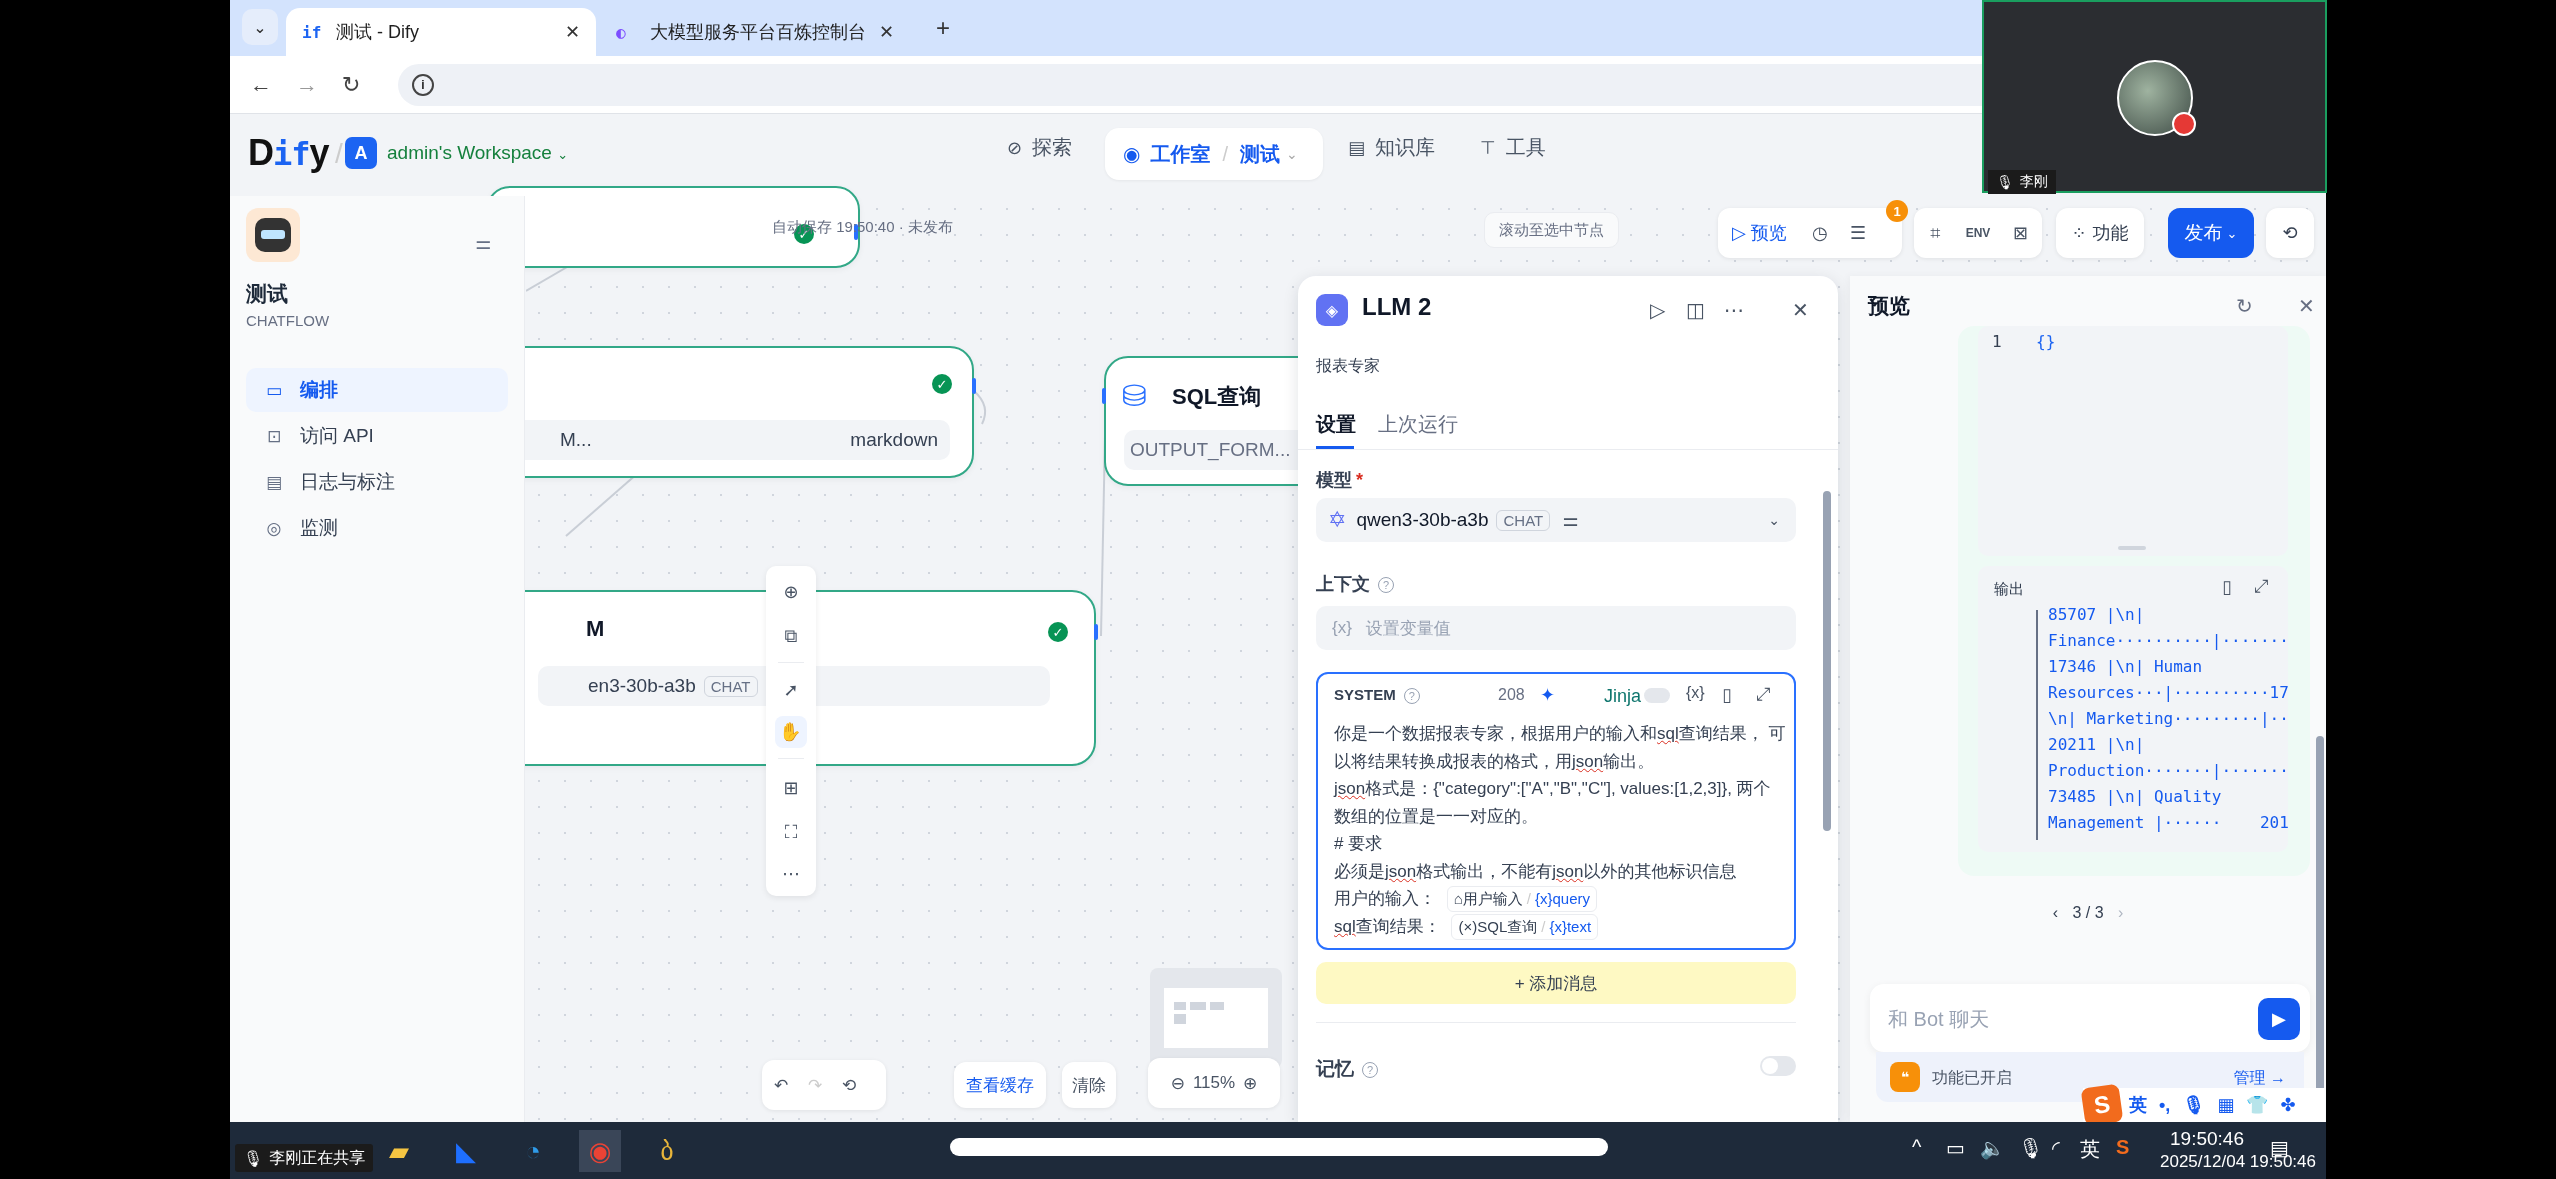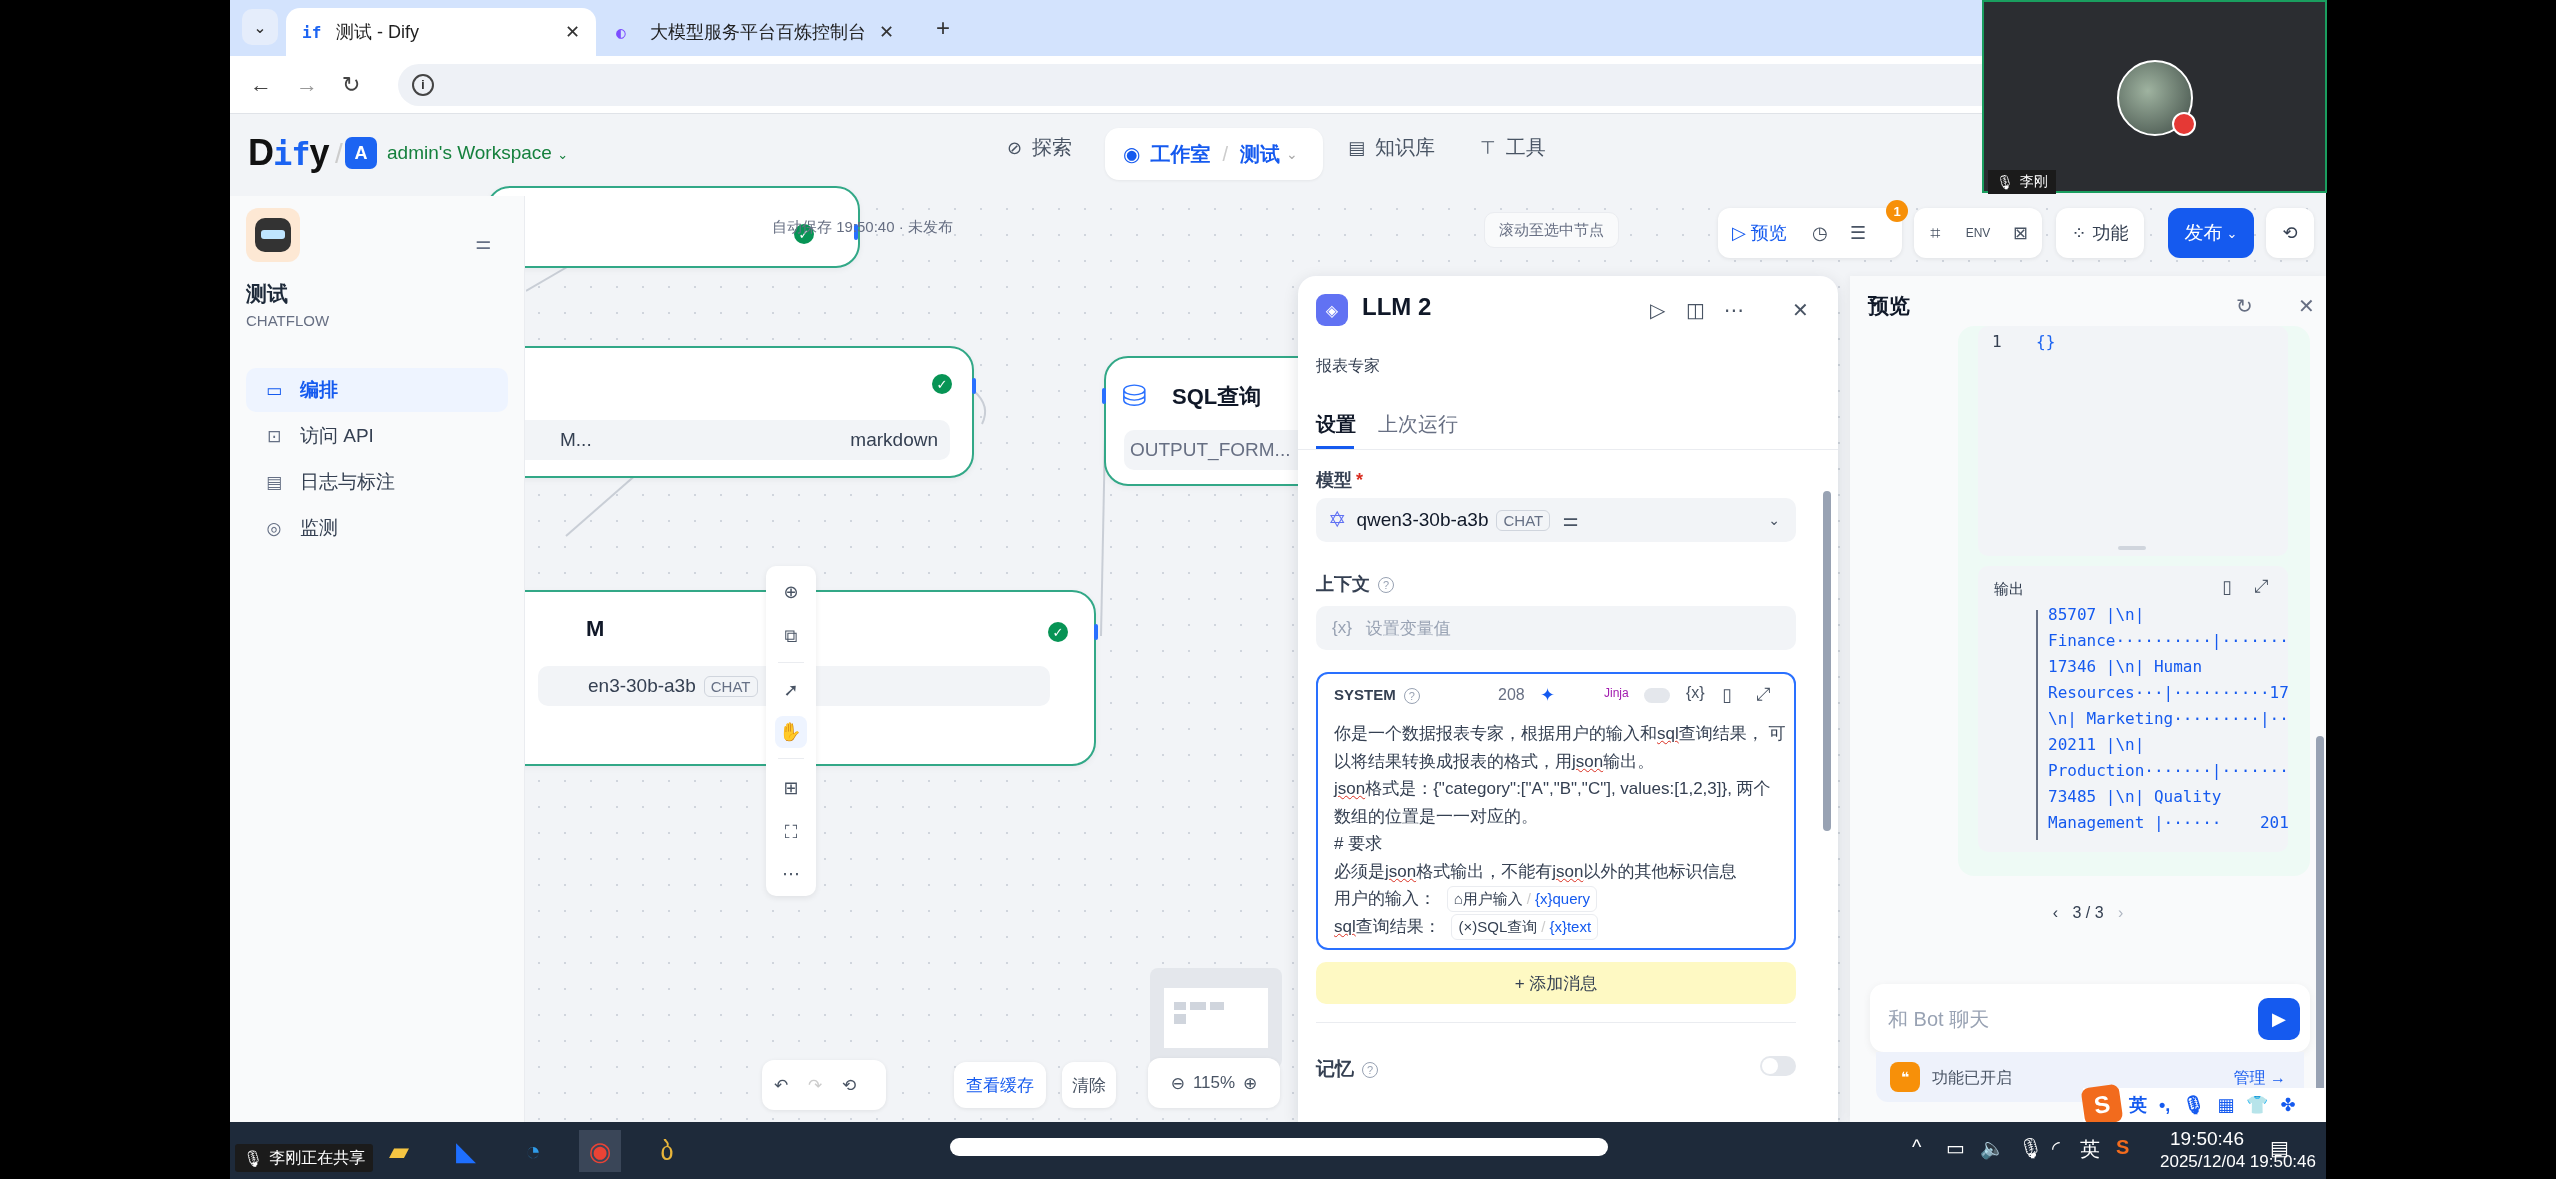--- a/index.html
+++ b/index.html
@@ -98,21 +98,21 @@
   .model-sel { position: absolute; left: 18px; top: 222px; width: 480px; height: 44px; background: #f2f4f7; border-radius: 10px; display: flex; align-items: center; padding-left: 12px; font-size: 19px; color: #101828; }
   .model-sel .star { color: #6172f3; font-size: 22px; margin-right: 10px; }
   .model-sel .tune { margin-left: 12px; color: #495464; font-size: 18px; }
   .model-sel .chev { position: absolute; right: 16px; color: #495464; font-size: 14px; }
   .ctx-input { position: absolute; left: 18px; top: 330px; width: 480px; height: 44px; background: #f2f4f7; border-radius: 10px; display: flex; align-items: center; padding-left: 16px; font-size: 17px; color: #98a2b3; }
   .ctx-input .x { margin-right: 14px; }
   .system-box { position: absolute; left: 18px; top: 396px; width: 480px; height: 278px; border: 2.5px solid #2970ff; border-radius: 12px; background: #fff; }
   .sys-hdr { position: absolute; left: 16px; top: 12px; font-size: 15px; font-weight: bold; color: #354052; }
   .sys-count { position: absolute; left: 180px; top: 12px; font-size: 16px; color: #676f83; }
   .sys-spark { position: absolute; left: 222px; top: 10px; font-size: 18px; color: #155aef; }
-  .sys-jinja { position: absolute; left: 286px; top: 12px; font-size: 12px; color: #a21caf; }
+  .sys-jinja { position: absolute; left: 286px; top: 12px; font-size: 18px; color: #0f766e; }
   .sys-toggle { position: absolute; left: 326px; top: 14px; width: 26px; height: 15px; border-radius: 8px; background: #e4e7ec; }
   .sys-ico { position: absolute; top: 10px; font-size: 18px; color: #495464; }
   .sys-body { position: absolute; left: 16px; top: 46px; width: 452px; font-size: 17px; line-height: 27.5px; color: #354052; }
   .squig { text-decoration: underline wavy #d92d20; text-decoration-thickness: 1px; }
   .var-tag { display: inline-flex; align-items: center; border: 1px solid #eaecf0; border-radius: 6px; padding: 0 6px; font-size: 15px; margin-left: 6px; line-height: 24px; }
   .var-tag .node-n { color: #354052; }
   .var-tag .sl { color: #ccc; margin: 0 4px; }
   .var-tag .v { color: #155aef; }
   .add-msg { position: absolute; left: 18px; top: 686px; width: 480px; height: 42px; background: #fef9c3; border-radius: 10px; display: flex; align-items: center; justify-content: center; font-size: 17px; color: #354052; }
   .mem-line { position: absolute; left: 18px; top: 746px; width: 480px; height: 1px; background: #eaecf0; }
@@ -327,21 +327,21 @@
       </div>
 
       <div class="tb-group" style="left:1488px;top:94px;width:184px">
         <span style="margin-left:14px;color:#155aef">▷ <span>预览</span></span>
         <span class="tb-ico" style="margin-left:14px">◷</span>
         <span class="tb-ico">☰</span>
         <div class="badge" style="left:168px;top:-8px">1</div>
       </div>
       <div class="tb-group" style="left:1684px;top:94px;width:128px;justify-content:space-around">
         <span class="tb-ico">⌗</span>
-        <span class="tb-ico" style="font-size:12px;font-weight:normal">ENV</span>
+        <span class="tb-ico" style="font-size:12px;font-weight:bold">ENV</span>
         <span class="tb-ico">⊠</span>
       </div>
       <div class="tb-group" style="left:1826px;top:94px;width:88px;justify-content:center">
         <span style="margin-right:6px">⁘</span>
           <span>功能</span>
       </div>
       <div class="publish" style="left:1938px;top:94px">
         <span>发布</span>
           <span style="font-size:13px;margin-left:4px">⌄</span>
       </div>

